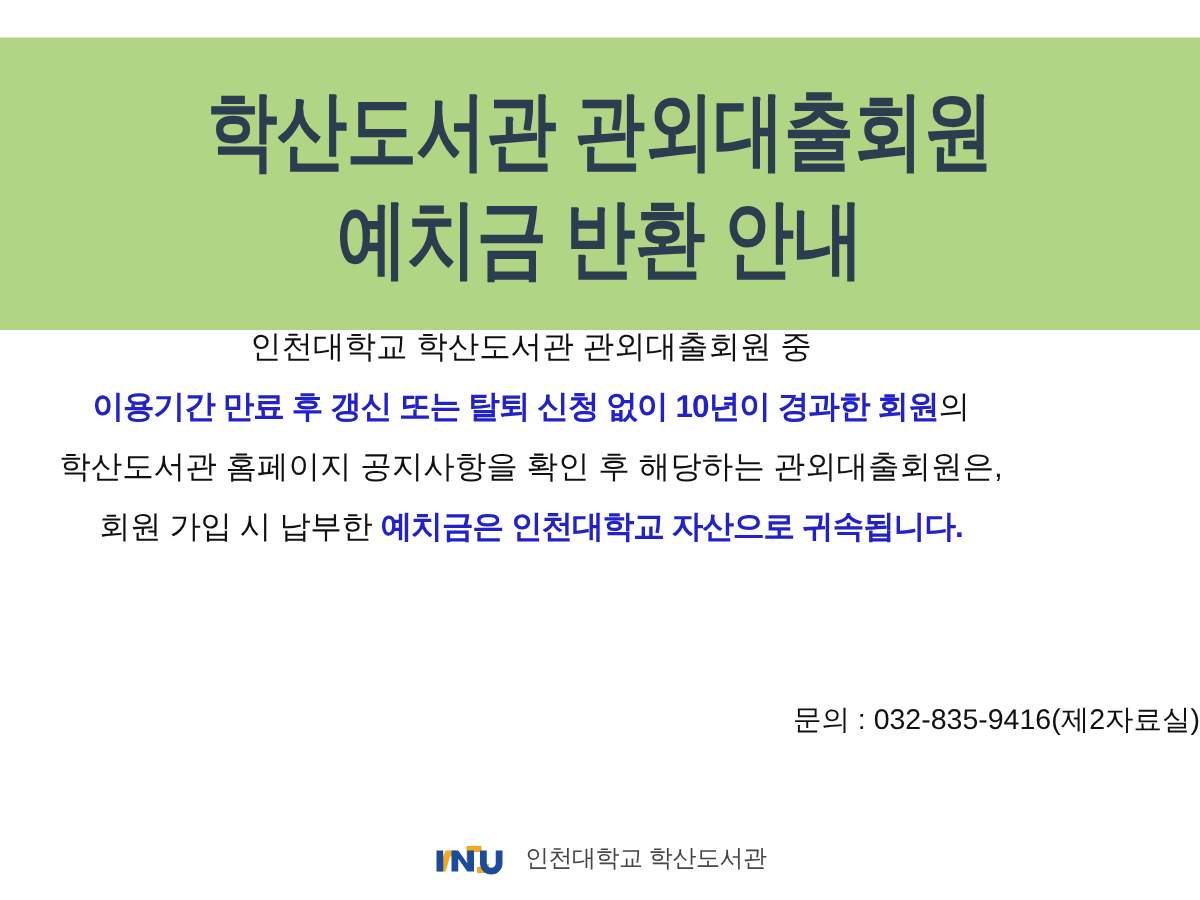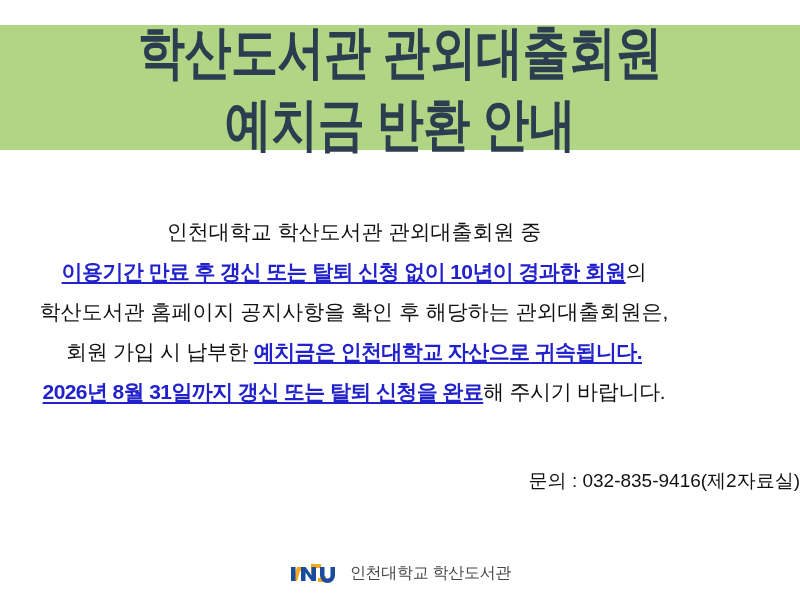--- a/index.html
+++ b/index.html
@@ -22,21 +22,21 @@
     position: relative;
     background: #ffffff;
   }
 
   
   .header-band {
     position: absolute;
     left: 0;
     top: 25px;
     width: 800px;
-    height: 125px;
+    height: 195px;
     background: #afd585;
     display: flex;
     flex-direction: column;
     align-items: center;
     justify-content: center;
   }
   .title-line {
     color: #2b3d4f;
     font-weight: 700;
     font-size: 47px;
@@ -73,21 +73,20 @@
   .body-line .seg {
     display: inline;
   }
   .seg.plain {
     color: #111111;
     font-weight: 400;
   }
   .seg.emph {
     color: #2222cc;
     font-weight: 700;
-    text-decoration: underline;
     text-underline-offset: 3px;
     text-decoration-thickness: 2px;
     letter-spacing: -0.6px;
   }
   
   .body-line.tight {
     letter-spacing: -0.3px;
   }
 
   
@@ -139,21 +138,20 @@
   <div class="header-band" style="background: rgb(175, 213, 133);">
     <div class="title-line title-line-1" style="color: rgb(43, 61, 79);">학산도서관 관외대출회원</div>
     <div class="title-line title-line-2" style="color: rgb(43, 61, 79);">예치금 반환 안내</div>
   </div>
 
   <div class="body-block">
     <div class="body-line"><span class="seg plain" style="color: rgb(17, 17, 17);">인천대학교 학산도서관 관외대출회원 중</span></div>
     <div class="body-line tight"><span class="seg emph" style="color: rgb(34, 34, 204);">이용기간 만료 후 갱신 또는 탈퇴 신청 없이 10년이 경과한 회원</span><span class="seg plain" style="color: rgb(17, 17, 17);">의</span></div>
     <div class="body-line"><span class="seg plain" style="color: rgb(17, 17, 17);">학산도서관 홈페이지 공지사항을 확인 후 해당하는 관외대출회원은,</span></div>
     <div class="body-line tight"><span class="seg plain" style="color: rgb(17, 17, 17);">회원 가입 시 납부한 </span><span class="seg emph" style="color: rgb(34, 34, 204);">예치금은 인천대학교 자산으로 귀속됩니다.</span></div>
-    <div class="body-line tight"><span class="seg emph" style="color: rgb(34, 34, 204);">2026년 8월 31일까지 갱신 또는 탈퇴 신청을 완료</span><span class="seg plain" style="color: rgb(17, 17, 17);">해 주시기 바랍니다.</span></div>
   </div>
 
   <div class="contact-line" style="color: rgb(17, 17, 17);">문의 : 032-835-9416(제2자료실)</div>
 
   <div class="footer">
     <svg class="logo-mark" viewBox="0 0 104 48" aria-hidden="true">
 
       <path d="M6 40 L16 12 L30 12 L30 20 L22 20 L16 40 Z" fill="#f5a81c"></path>
       <path d="M44 6 L64 6 L64 14 L52 14 L52 26 L44 26 Z" fill="#f5a81c"></path>
       <path d="M64 30 L74 30 L74 42 L58 42 L58 34 L64 34 Z" fill="#f5a81c"></path>

